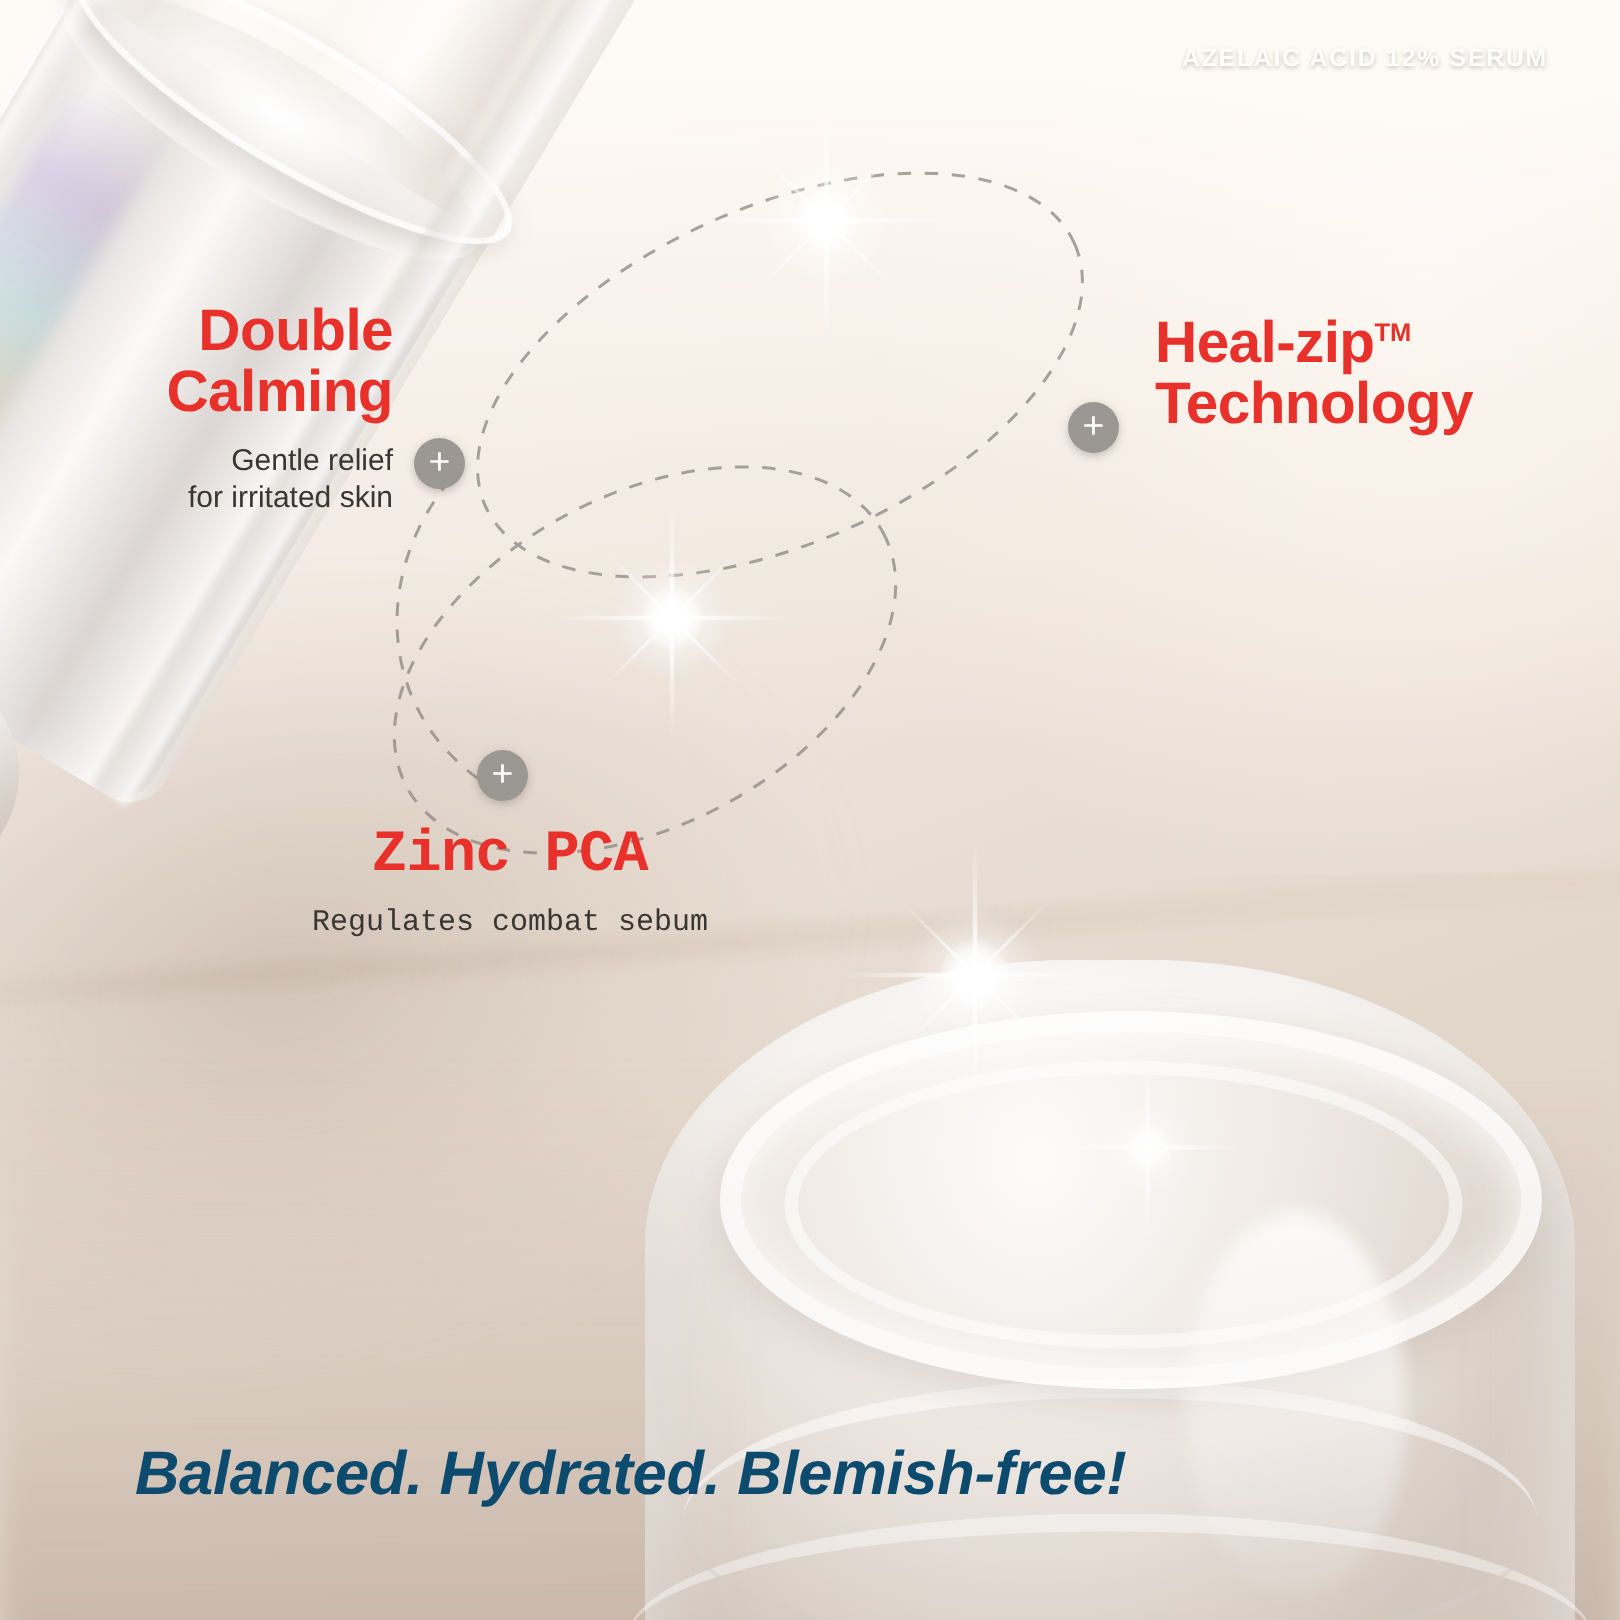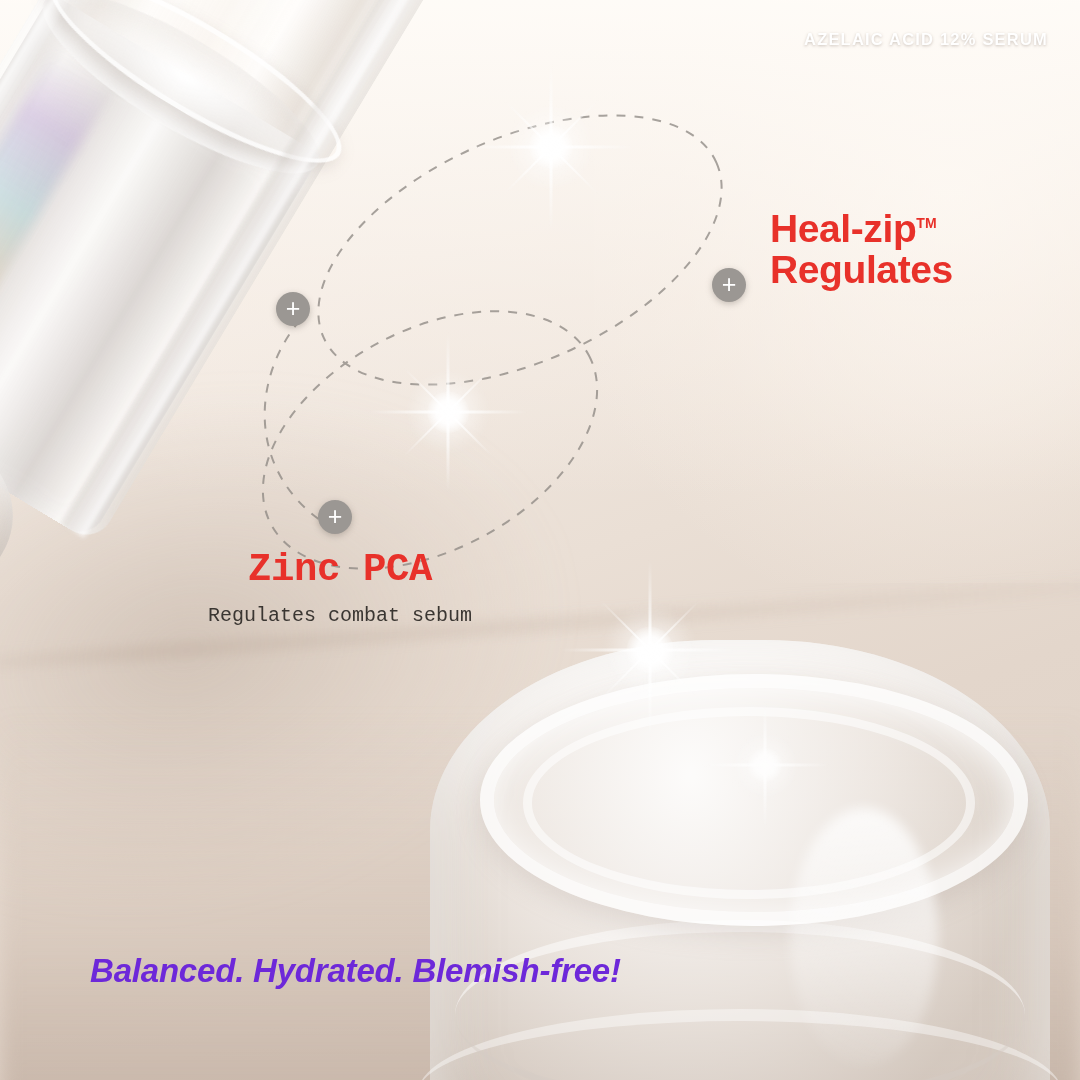--- a/index.html
+++ b/index.html
@@ -243,40 +243,40 @@
   .orbits {
     position: absolute;
     inset: 0;
     pointer-events: none;
   }
 
   
   .corner-label {
     position: absolute;
     top: 30px;
-    right: 32px;
+    right: 48px;
     font-size: 16.5px;
     letter-spacing: 1.2px;
     font-weight: 700;
     color: #ffffff;
     text-shadow: 0 1px 3px rgba(140,124,112,0.45);
     white-space: nowrap;
   }
 
   .feature { position: absolute; }
   .feature .f-title {
     font-size: 39px;
     font-weight: 800;
     line-height: 1.06;
     color: #e8312a;
     letter-spacing: -0.4px;
     margin: 0;
   }
   .feature .f-title sup {
-    font-size: 14px;
+    font-size: 17px;
     font-weight: 700;
     vertical-align: super;
     letter-spacing: 0;
   }
   .feature .f-desc {
     margin-top: 12px;
     font-size: 20px;
     line-height: 1.28;
     color: #3a3632;
     font-weight: 400;
@@ -298,25 +298,25 @@
     box-shadow: 0 2px 6px rgba(110,100,92,0.35);
   }
 
   .headline-block {
     position: absolute;
     left: 88px;
     bottom: 74px;
     width: 760px;
   }
   .kicker {
-    font-size: 33px;
+    font-size: 41px;
     font-style: italic;
     font-weight: 600;
-    color: #6d28d9;
-    margin: 0 0 16px 2px;
+    color: #0c4a6e;
+    margin: 0 0 0 2px;
     letter-spacing: -0.2px;
   }
   .headline {
     font-size: 74px;
     font-weight: 800;
     line-height: 1.05;
     color: #3b3a38;
     letter-spacing: -1.6px;
     margin: 0;
     white-space: pre-line;
@@ -389,26 +389,32 @@
   </div>
   <div class="sparkle" style="left:700px; top:700px; width:130px; height:130px; opacity:0.85;">
     <div class="glow"></div>
       <div class="ray r-h"></div>
       <div class="ray r-v"></div>
     <div class="core"></div>
   </div>
 
   <div class="corner-label">AZELAIC ACID 12% SERUM</div>
 
+  <div class="feature f-left" style="left:44px; top:200px; width:218px;">
+    <p class="f-title" style="white-space: pre-line;">Double
+Calming</p>
+    <p class="f-desc" style="white-space: pre-line;">Gentle relief
+for irritated skin</p>
+  </div>
   <div class="plus-badge" style="left:276px; top:292px;">+</div>
 
   <div class="feature f-right" style="left:770px; top:208px; width:250px;">
     <p class="f-title">
       <span>Heal-zip</span><sup>TM</sup><br>
-      <span>Regulates</span>
+      <span>Technology</span>
     </p>
   </div>
   <div class="plus-badge" style="left:712px; top:268px;">+</div>
 
   <div class="feature f-center" style="left:190px; top:550px; width:300px;">
     <p class="f-title">Zinc PCA</p>
     <p class="f-desc">Regulates combat sebum</p>
   </div>
   <div class="plus-badge" style="left:318px; top:500px;">+</div>
 

